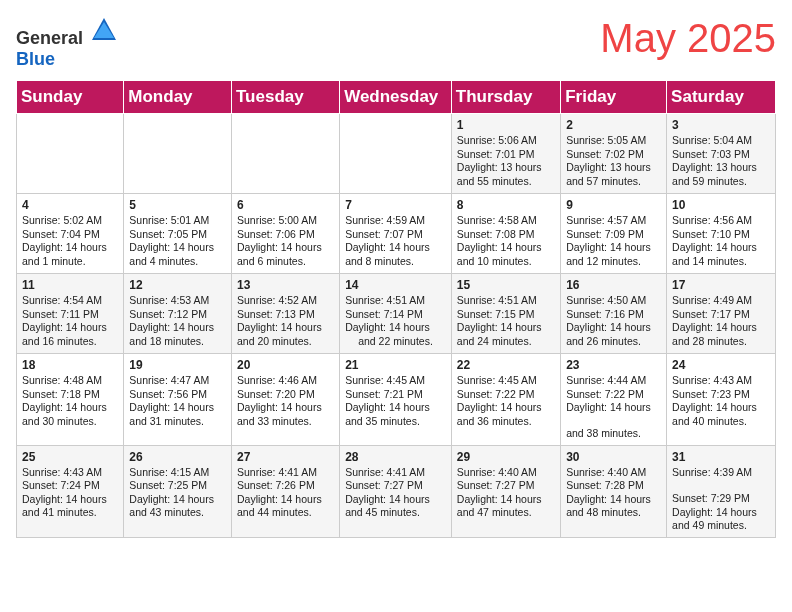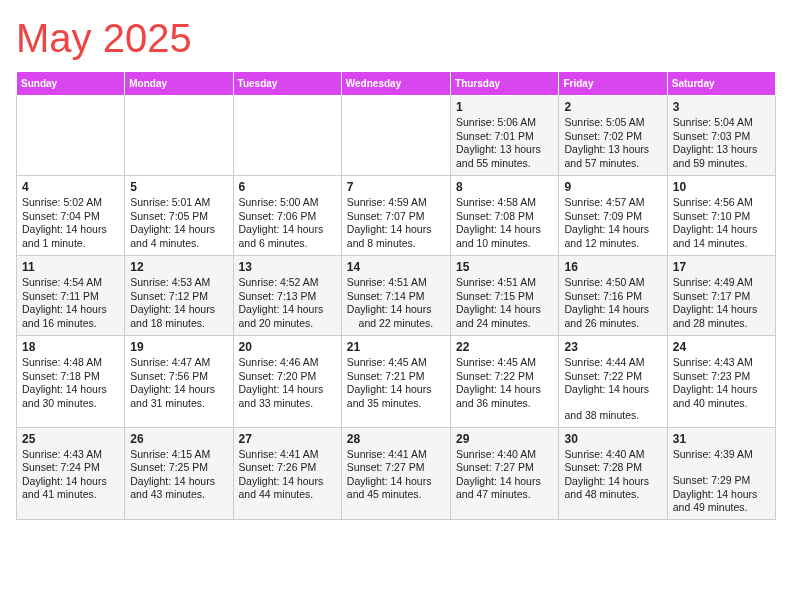--- a/index.html
+++ b/index.html
@@ -45,23 +45,23 @@
     }
     .subtitle {
       font-size: 15px;
       color: #555;
     }
     table {
       width: 100%;
       border-collapse: collapse;
     }
     thead tr th {
-      background-color: #d946ef;
+      background-color: #be185d;
       color: #fff;
-      font-size: 10px;
+      font-size: 17px;
       font-weight: bold;
       padding: 6px 4px;
       text-align: left;
       border: 1px solid #fff;
     }
     tbody tr td {
       border: 1px solid #ccc;
       vertical-align: top;
       padding: 4px 5px;
       font-size: 10.5px;
@@ -80,20 +80,30 @@
       margin-bottom: 2px;
     }
     .cell-empty {
       background: #fff !important;
     }
   </style>
 </head>
 <body>
 
 <div class="header">
+  <div class="logo">
+    <div>
+      <span class="logo-text-general">General</span>
+      <svg class="logo-icon" viewBox="0 0 28 28" xmlns="http://www.w3.org/2000/svg">
+        <polygon points="14,2 26,24 2,24" fill="#1565c0"></polygon>
+        <polygon points="14,6 24,22 4,22" fill="#42a5f5"></polygon>
+      </svg><br>
+      <span class="logo-text-blue">Blue</span>
+    </div>
+  </div>
   <div class="title-block">
     <div class="month-title">May 2025</div>
   </div>
 </div>
 
 <table>
   <thead>
     <tr>
     <th>Sunday</th>
         <th>Monday</th>

